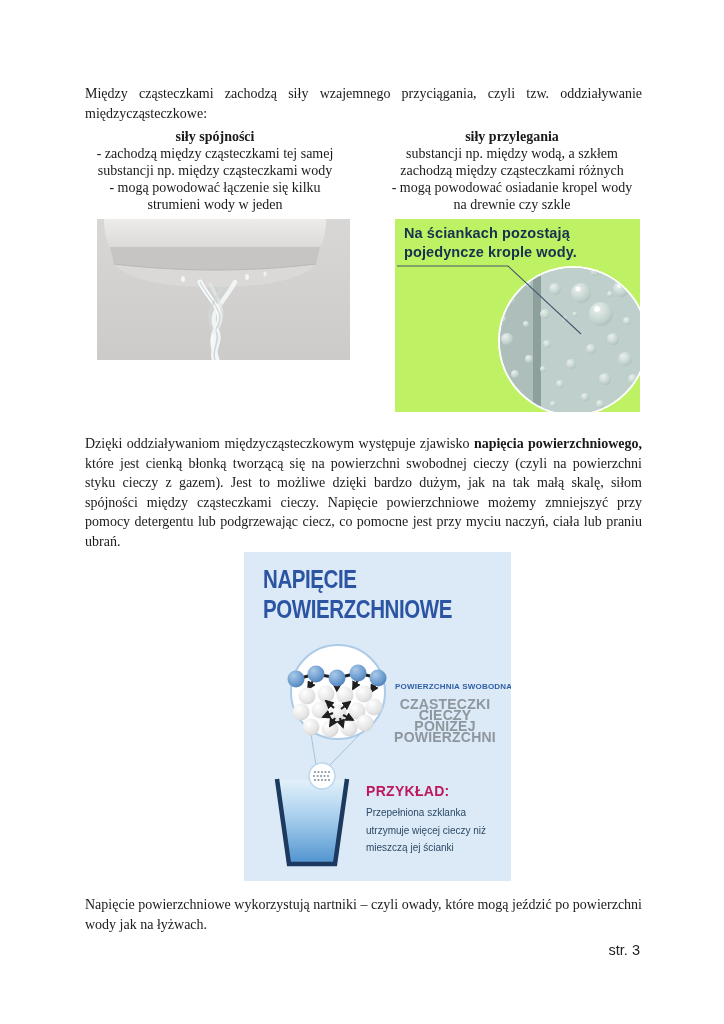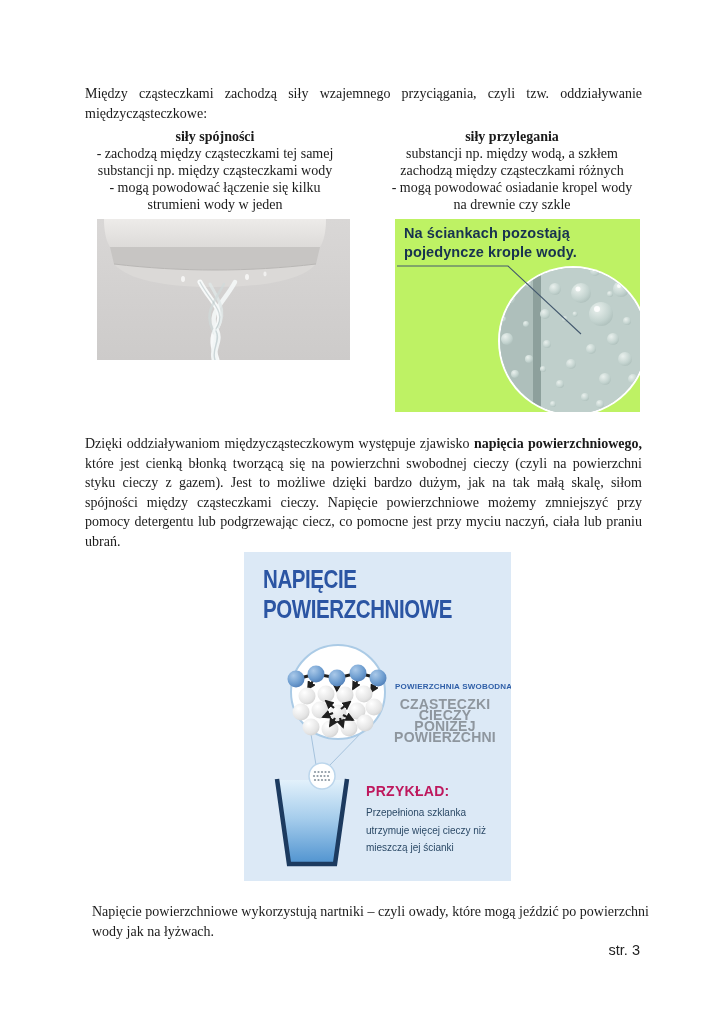--- a/index.html
+++ b/index.html
@@ -281,16 +281,16 @@
     <div class="ig-example">
       <div class="ig-example-title">PRZYKŁAD:</div>
       <div class="ig-example-lines">
         <div>Przepełniona szklanka</div>
         <div>utrzymuje więcej cieczy niż</div>
         <div>mieszczą jej ścianki</div>
       </div>
     </div>
   </div>
 
-  <p class="para" style="left:85px; top:895px; width:557px; margin:7px;">Napięcie powierzchniowe wykorzystują nartniki – czyli owady, które mogą jeździć po powierzchni wody jak na łyżwach.</p>
+  <p class="para" style="left:85px; top:895px; width:557px; margin:0;">Napięcie powierzchniowe wykorzystują nartniki – czyli owady, które mogą jeździć po powierzchni wody jak na łyżwach.</p>
 
   <div class="page-number">str. 3</div>
 </div>
 
 </body></html>

